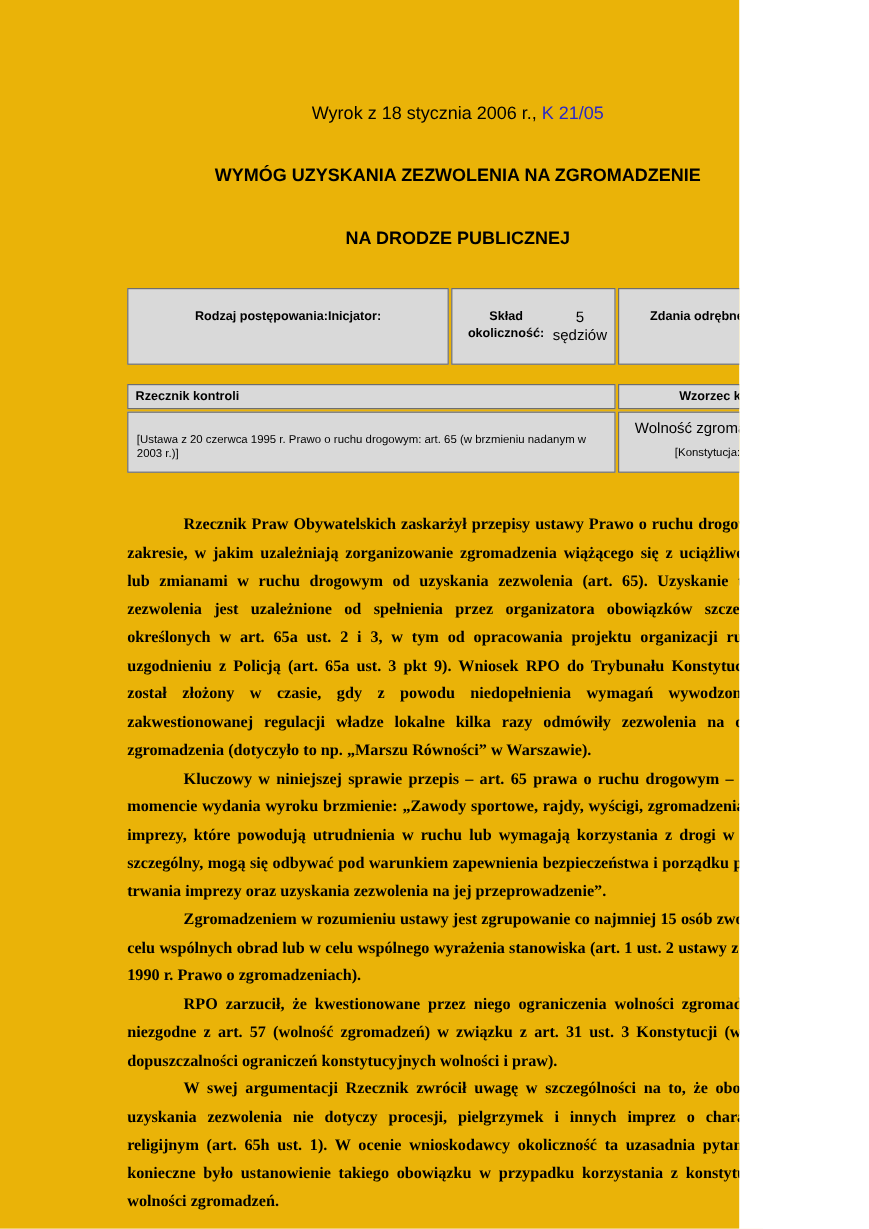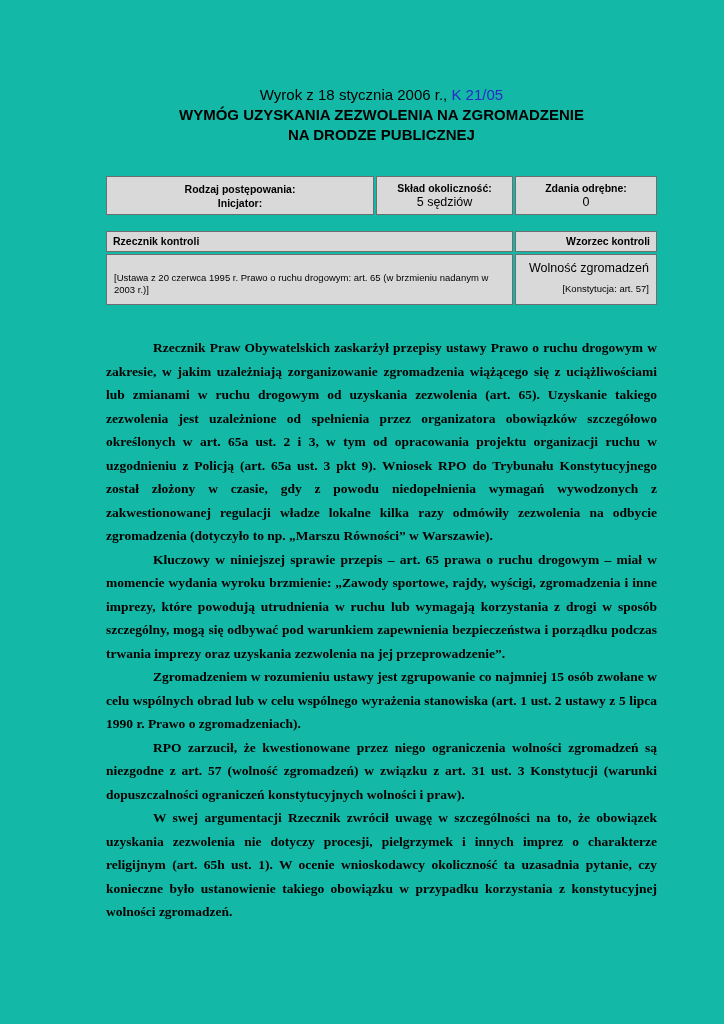--- a/index.html
+++ b/index.html
@@ -1,52 +1,52 @@
 <!DOCTYPE html>
 <html lang="pl" style="--accent-blue: #2929c8; --table-gray: #d9d9d9;"><head>
 <meta charset="utf-8">
 <style>
   * { margin: 0; padding: 0; box-sizing: border-box; }
   html, body { background: #ffffff; }
   .page {
-    width: 724px; height: 1024px;
-    background: #14b8a6;
+    width: 616px; height: 1024px;
+    background: #eab308;
     position: relative;
     font-family: "Liberation Sans", sans-serif;
     color: #000;
     overflow: hidden;
   }
   .content {
     position: absolute; left: 106px; top: 0;
     width: 551px;
     padding-top: 85px;
   }
 
   
   .doc-title { text-align: center; font-size: 15px; line-height: 20px; }
-  .title-bold { font-weight: bold; }
+  .title-bold { font-weight: bold; margin-top: 32px; }
   .case-number { color: var(--accent-blue, #2929c8); }
 
   
   .cell {
     background: var(--table-gray, #d9d9d9);
     border: 1px solid #6e6e6e;
   }
 
   
   .info-table {
     margin-top: 31px;
     display: grid;
     grid-template-columns: 268px 137px 142px;
     gap: 2px;
   }
   .info-table .cell {
-    padding: 4px 6px;
+    padding: 16px 6px;
     text-align: center;
-    display: flex; flex-direction: column; justify-content: center;
+    display: flex; flex-direction: row; justify-content: center;
   }
   .cell-label { font-size: 10.5px; font-weight: bold; line-height: 14px; }
   .cell-value { font-size: 12.5px; line-height: 15px; }
   .accent { color: var(--accent-blue, #2929c8); }
 
   
   .review-table {
     margin-top: 16px;
     display: grid;
     grid-template-columns: 407px 142px;

